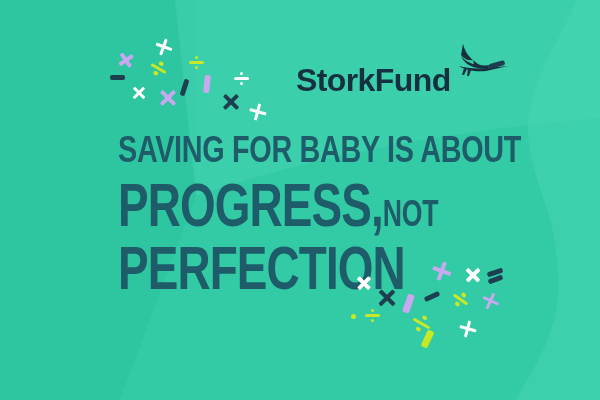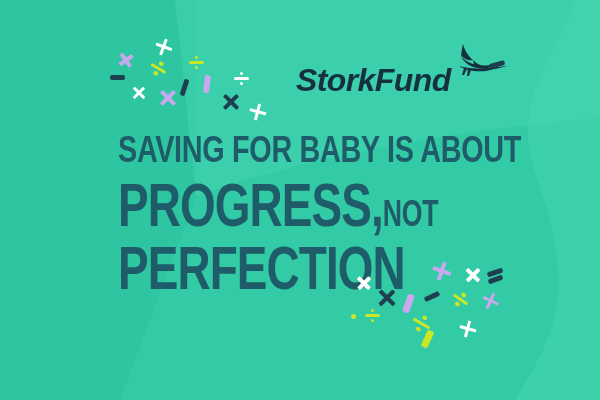--- a/index.html
+++ b/index.html
@@ -33,21 +33,20 @@
   #logo-wordmark {
     position: absolute;
     left: 0;
     top: 22px;
     font-size: 32px;
     font-weight: 700;
     letter-spacing: -0.6px;
     color: #15303f;
     line-height: 1;
     white-space: nowrap;
-    font-style: italic;
   }
   #stork-bird {
     position: absolute;
     left: 150px;
     top: 0px;
     width: 64px;
     height: 40px;
   }
   
   #headline {

